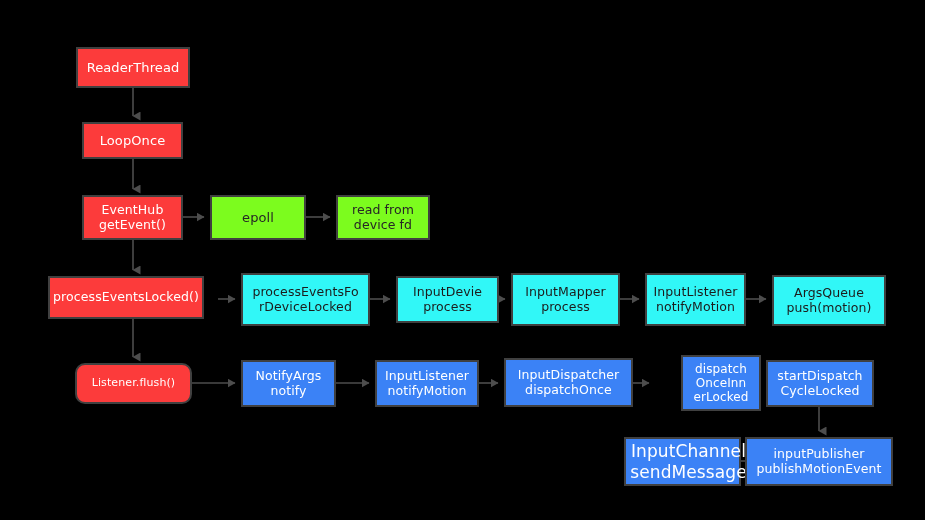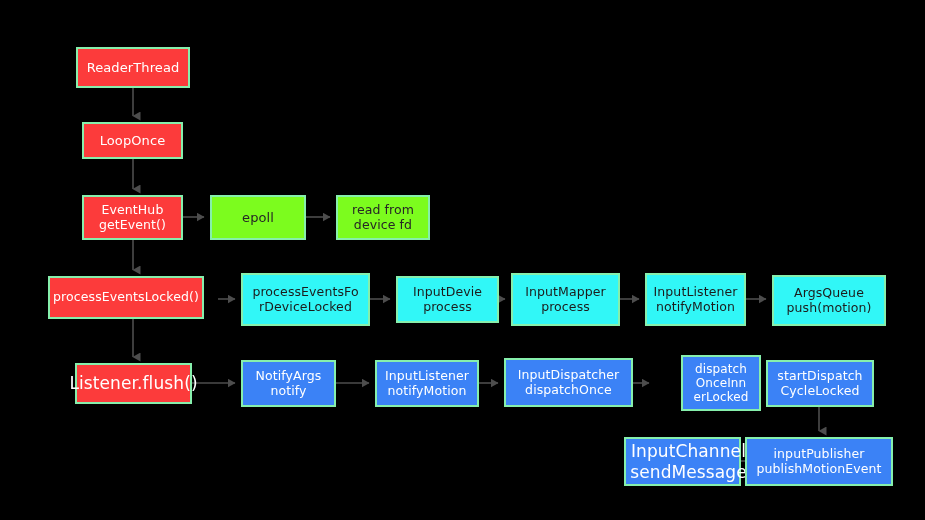--- a/index.html
+++ b/index.html
@@ -7,21 +7,21 @@
     position:relative;
     width:925px;height:520px;
     background:#000000;
     overflow:hidden;
     font-family:"DejaVu Sans","Liberation Sans",sans-serif;
   }
   #arrow-layer{position:absolute;left:0;top:0;width:925px;height:520px;}
   .node{
     position:absolute;
     box-sizing:border-box;
-    border:2px solid #86efac;
+    border:2px solid #404040;
     display:flex;
     align-items:center;
     justify-content:center;
     text-align:center;
     line-height:1.18;
     white-space:pre-line;
     letter-spacing:0.1px;
   }
   .node-red{background:#fc3b3b;color:#ffffff;}
   .node-green{background:#7cfc1e;color:#262626;}
@@ -79,21 +79,21 @@
       <div class="node node-cyan" style="left: 241px; top: 273px; width: 129px; height: 53px; font-size: 12.5px;">processEventsFo
 rDeviceLocked</div>
       <div class="node node-cyan" style="left: 396px; top: 276px; width: 103px; height: 47px; font-size: 12.5px;">InputDevie
 process</div>
       <div class="node node-cyan" style="left: 511px; top: 273px; width: 109px; height: 53px; font-size: 12.5px;">InputMapper
 process</div>
       <div class="node node-cyan" style="left: 645px; top: 273px; width: 101px; height: 53px; font-size: 12.5px;">InputListener
 notifyMotion</div>
       <div class="node node-cyan" style="left: 772px; top: 275px; width: 114px; height: 51px; font-size: 12.5px;">ArgsQueue
 push(motion)</div>
-      <div class="node node-red" style="left: 75px; top: 363px; width: 117px; height: 41px; font-size: 17px;">Listener.flush()</div>
+      <div class="node node-red" style="left: 75px; top: 363px; width: 117px; height: 41px; font-size: 11px; border-radius: 10px;">Listener.flush()</div>
       <div class="node node-blue" style="left: 241px; top: 360px; width: 95px; height: 47px; font-size: 12.5px;">NotifyArgs
 notify</div>
       <div class="node node-blue" style="left: 375px; top: 360px; width: 104px; height: 47px; font-size: 12.5px;">InputListener
 notifyMotion</div>
       <div class="node node-blue" style="left: 504px; top: 358px; width: 129px; height: 49px; font-size: 12.5px;">InputDispatcher
 dispatchOnce</div>
       <div class="node node-blue" style="left: 681px; top: 355px; width: 80px; height: 56px; font-size: 12px;">dispatch
 OnceInn
 erLocked</div>
       <div class="node node-blue" style="left: 766px; top: 360px; width: 108px; height: 47px; font-size: 12.5px;">startDispatch

